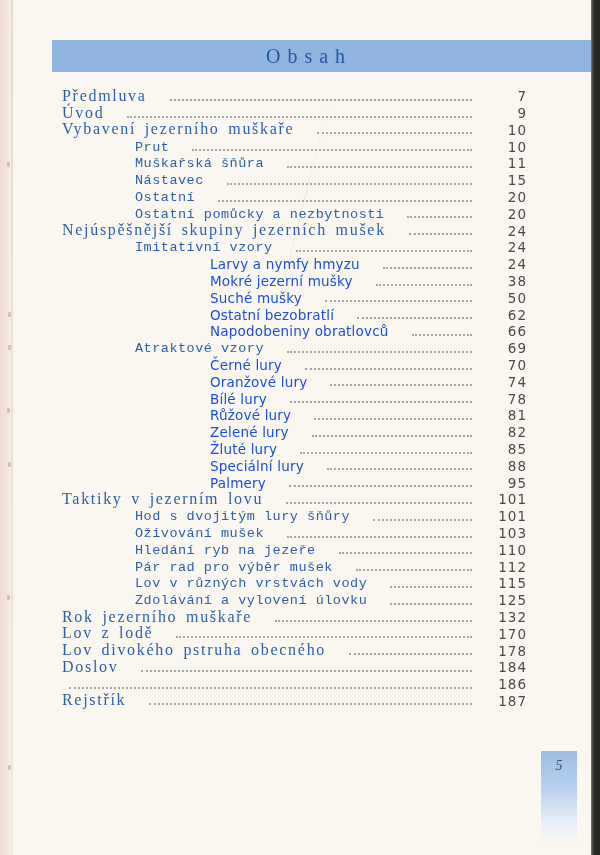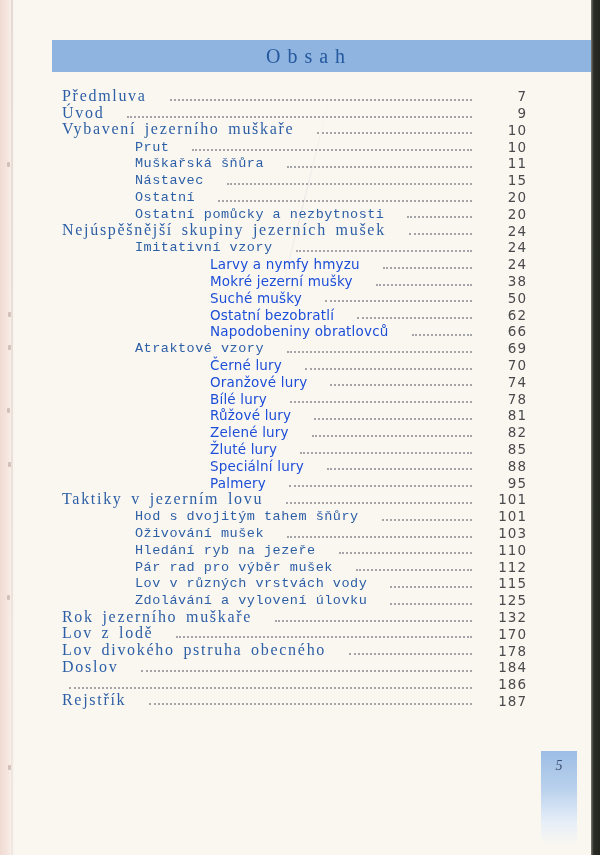--- a/index.html
+++ b/index.html
@@ -244,21 +244,21 @@
         <span class="lbl">Palmery</span>
         <span class="leader"></span>
         <span class="pg">95</span>
       </div>
       <div class="row lvl1">
         <span class="lbl">Taktiky v jezerním lovu</span>
         <span class="leader"></span>
         <span class="pg">101</span>
       </div>
       <div class="row lvl2">
-        <span class="lbl">Hod s dvojitým tahem šňůry</span>
+        <span class="lbl">Hod s dvojitým lury šňůry</span>
         <span class="leader"></span>
         <span class="pg">101</span>
       </div>
       <div class="row lvl2">
         <span class="lbl">Oživování mušek</span>
         <span class="leader"></span>
         <span class="pg">103</span>
       </div>
       <div class="row lvl2">
         <span class="lbl">Hledání ryb na jezeře</span>

